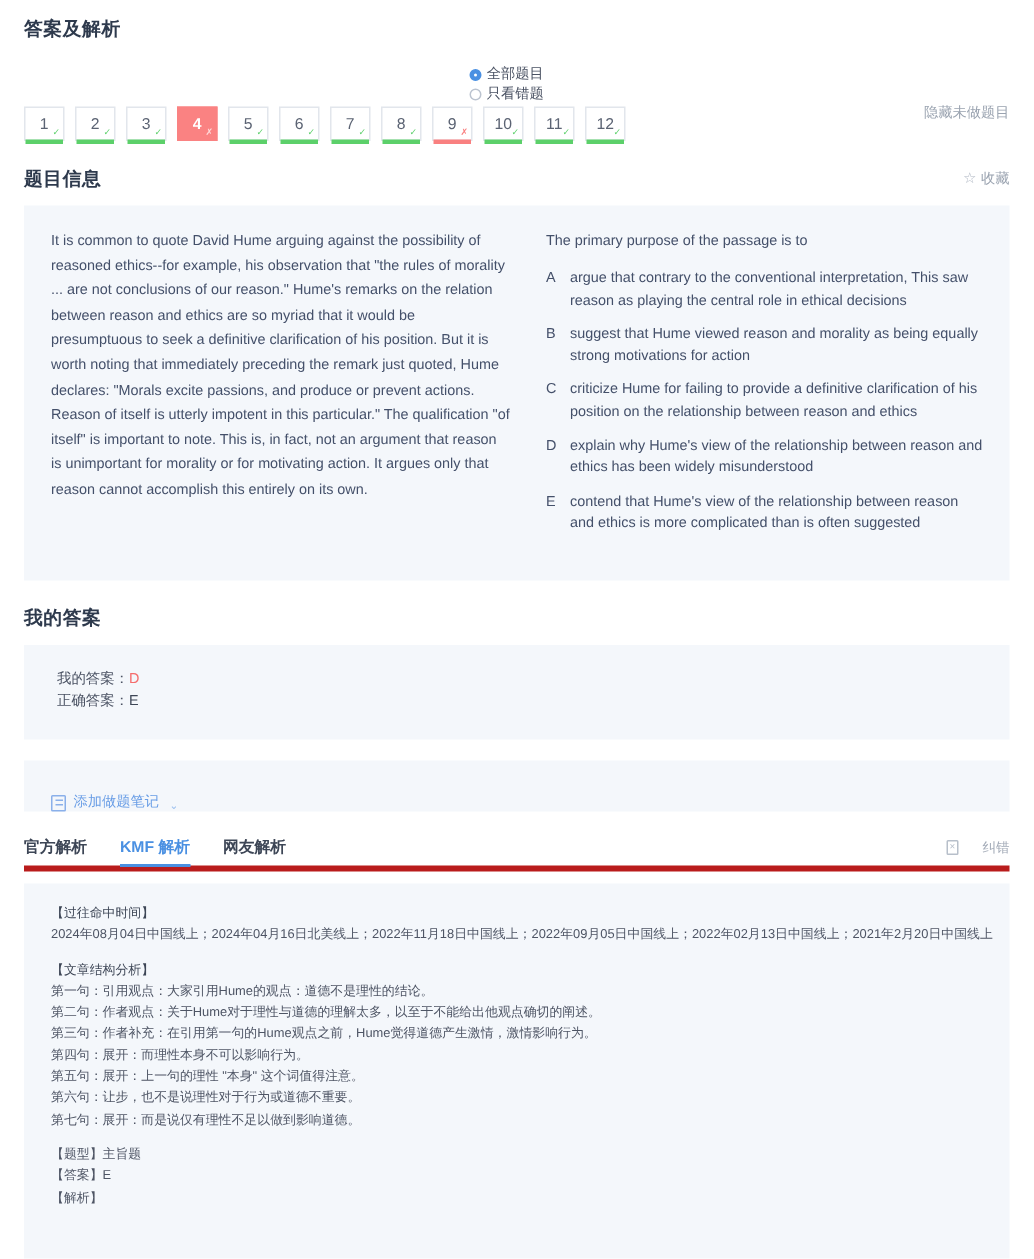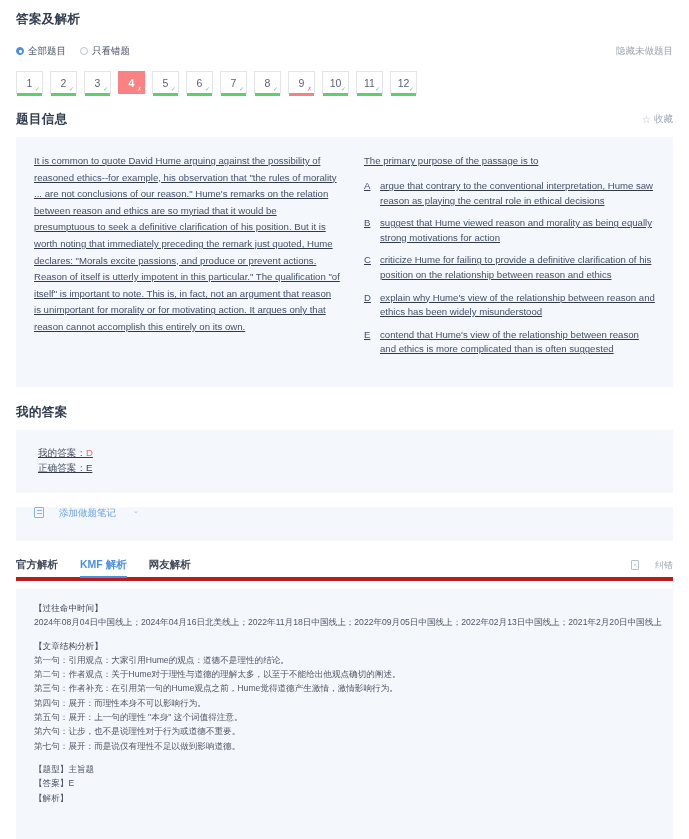--- a/index.html
+++ b/index.html
@@ -22,20 +22,21 @@
   }
 
   
   .hdr { padding-top: 11px; }
 
   .filter-row {
     margin-top: 15px;
     display: flex;
     align-items: center;
     height: 16px;
+    flex-direction: column;
   }
   .radio-opt {
     display: flex; align-items: center;
     font-size: 9.5px; color: #4a5263;
     margin-right: 14px;
     cursor: pointer;
   }
   .radio-dot {
     width: 8px; height: 8px; border-radius: 50%;
     border: 1px solid #bcc4d0; background: #fff;
@@ -96,21 +97,20 @@
     font-size: 9.5px; color: #9aa3b0;
     display: flex; align-items: center; gap: 3px;
     cursor: pointer;
   }
   .star-glyph { font-size: 10px; color: #b0b8c4; }
 
   
   .panel {
     background: #f4f7fb;
     margin-top: 9px;
-    text-decoration: underline;
   }
 
   
   .qblock {
     display: flex;
     padding: 16px 18px 22px 18px;
     min-height: 207px;
   }
   .passage {
     width: 318px;
@@ -149,23 +149,23 @@
     font-size: 9.2px;
     color: #a2aab7;
     line-height: 14.5px;
   }
 
   
   .notebar {
     margin-top: 14px;
     background: #f4f7fb;
     height: 34px;
-    display: flex; align-items: flex-start;
+    display: flex; align-items: flex-end;
     padding-left: 18px;
-    gap: 15px;
+    gap: 5px;
     font-size: 9.5px;
     color: #6a9ee6;
     cursor: pointer;
   }
   .note-ic {
     width: 10px; height: 11px;
     border: 1px solid #8ab0ea; border-radius: 1px;
     position: relative; display: inline-block;
   }
   .note-ic::before {
@@ -318,21 +318,21 @@
   </div>
 
   <div class="panel">
     <div class="qblock">
       <div class="passage">It is common to quote David Hume arguing against the possibility of reasoned ethics--for example, his observation that "the rules of morality ... are not conclusions of our reason." Hume's remarks on the relation between reason and ethics are so myriad that it would be presumptuous to seek a definitive clarification of his position. But it is worth noting that immediately preceding the remark just quoted, Hume declares: "Morals excite passions, and produce or prevent actions. Reason of itself is utterly impotent in this particular."  The qualification "of itself" is important to note. This is, in fact, not an argument that reason is unimportant for morality or for motivating action. It argues only that reason cannot accomplish this entirely on its own.</div>
       <div class="qside">
         <div class="stem">The primary purpose of the passage is to</div>
         <div id="options">
             <div class="opt">
               <span class="opt-l">A</span>
-              <span class="opt-t">argue that contrary to the conventional interpretation, Hume saw reason as playing the central role in ethical decisions</span>
+              <span class="opt-t">argue that contrary to the conventional interpretation, This saw reason as playing the central role in ethical decisions</span>
             </div>
             <div class="opt">
               <span class="opt-l">B</span>
               <span class="opt-t">suggest that Hume viewed reason and morality as being equally strong motivations for action</span>
             </div>
             <div class="opt">
               <span class="opt-l">C</span>
               <span class="opt-t">criticize Hume for failing to provide a definitive clarification of his position on the relationship between reason and ethics</span>
             </div>
             <div class="opt">

